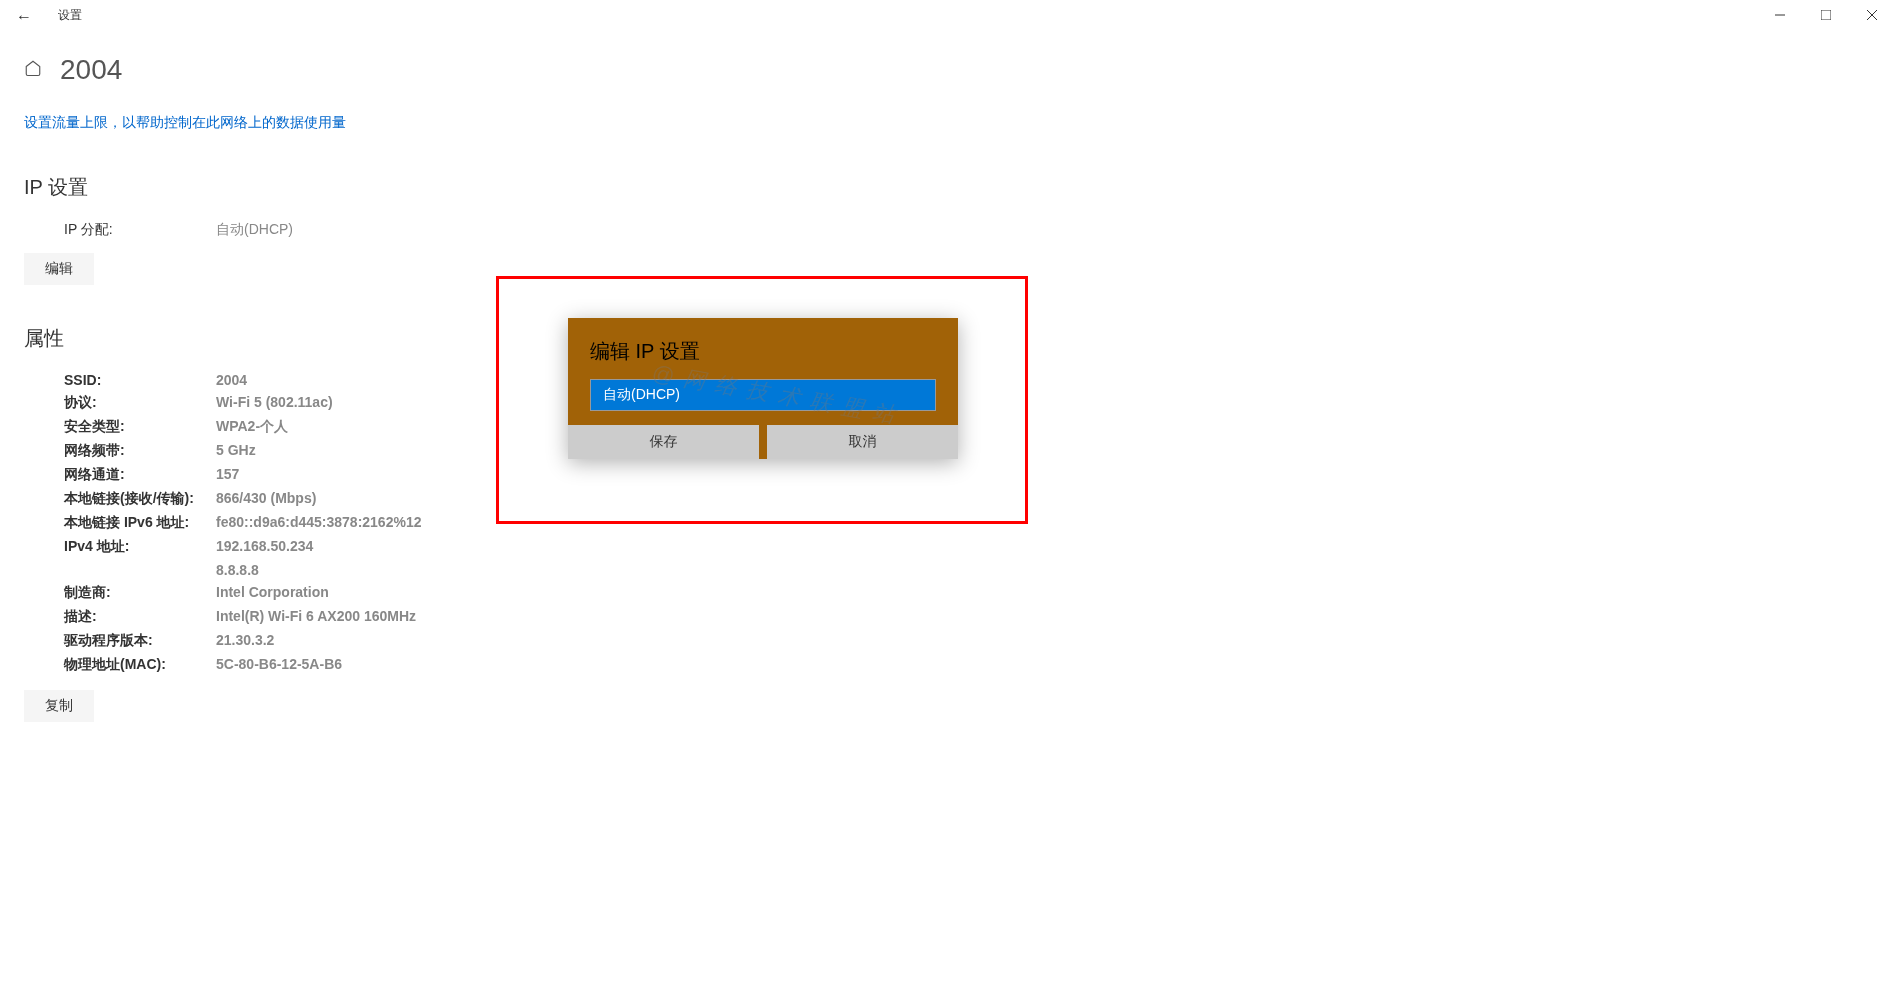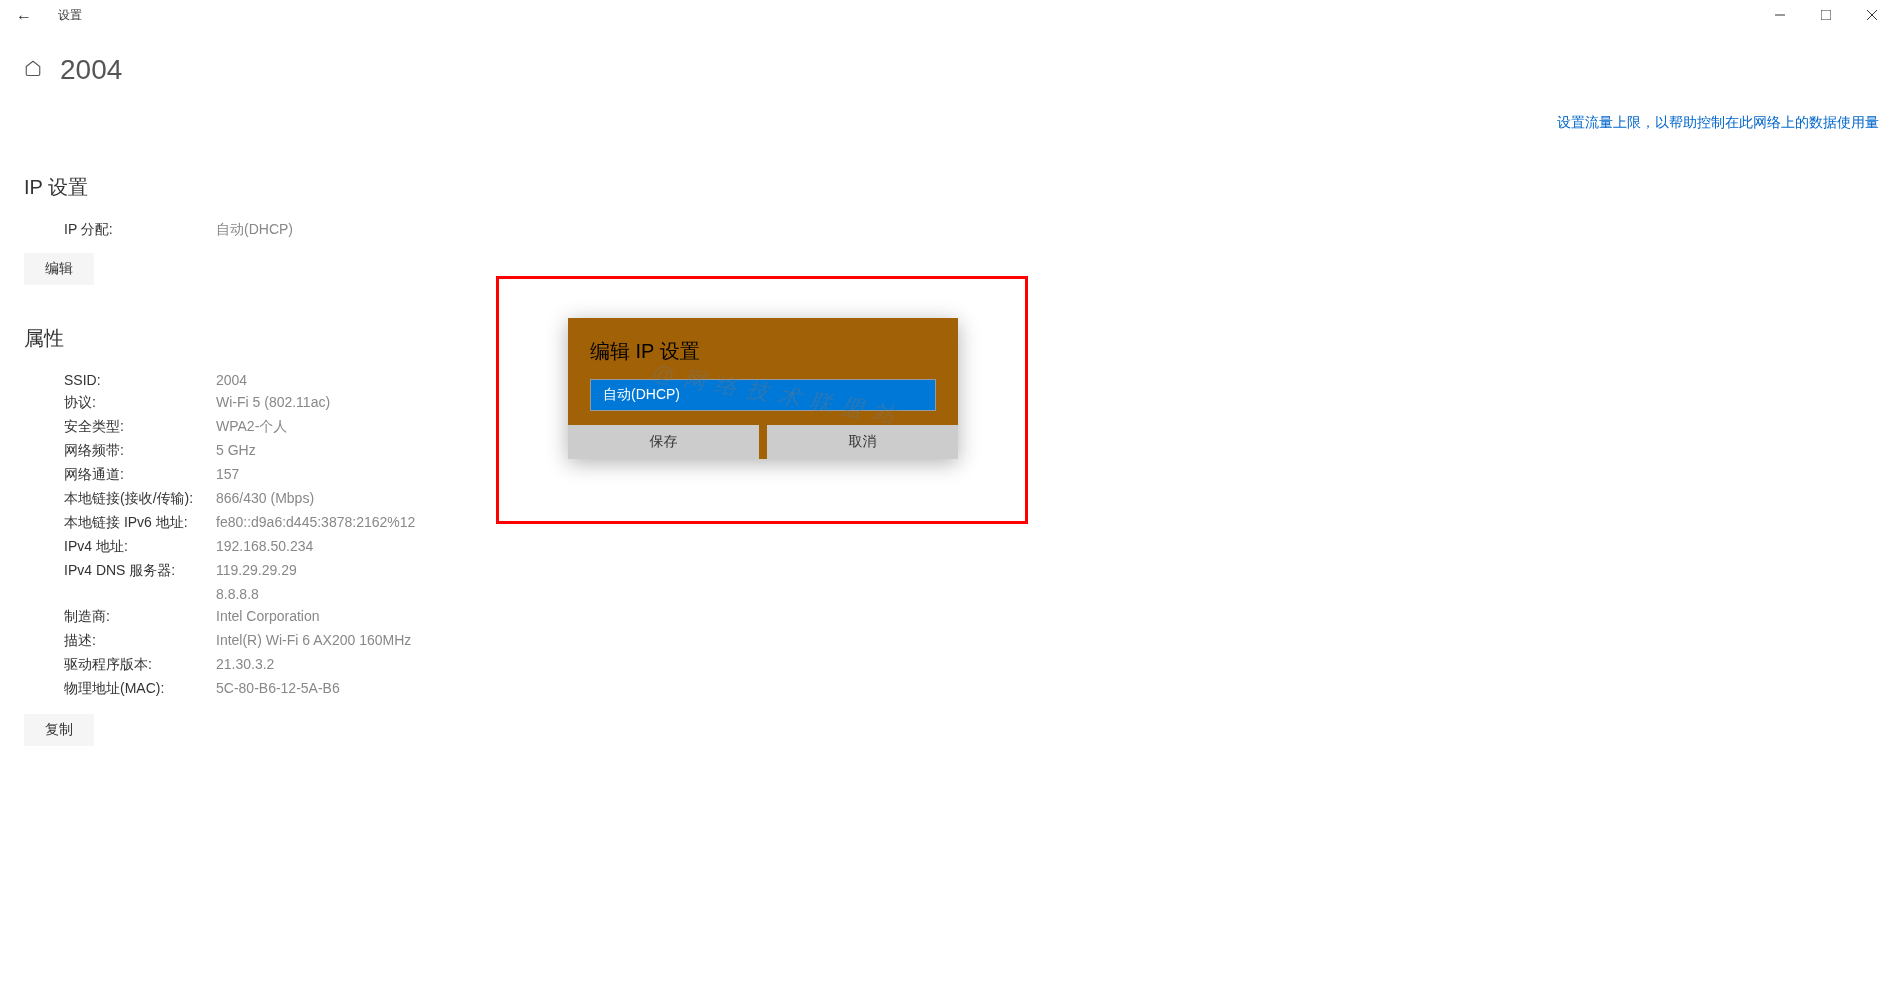--- a/index.html
+++ b/index.html
@@ -69,21 +69,20 @@
       font-size: 28px;
       font-weight: 400;
       color: #555;
     }
     .link-text {
       color: #0066cc;
       font-size: 14px;
       cursor: pointer;
       margin-bottom: 42px;
       display: block;
-      text-align: right;
     }
     .section-heading {
       font-size: 20px;
       font-weight: 400;
       color: #333;
       margin-bottom: 20px;
     }
     .kv-row {
       display: flex;
       margin-bottom: 4px;
@@ -102,20 +101,21 @@
       border: 1px solid transparent;
       padding: 6px 20px;
       font-size: 14px;
       color: #333;
       cursor: pointer;
       margin-top: 10px;
       margin-bottom: 40px;
     }
     .attributes-section .kv-row {
       margin-bottom: 6px;
+      font-weight: bold;
     }
     .highlight-box {
       position: absolute;
       left: 496px;
       top: 276px;
       width: 532px;
       height: 248px;
       border: 3px solid #ff0000;
       pointer-events: none;
       z-index: 50;
@@ -258,24 +258,20 @@
         </div>
         <div class="kv-row">
           <span class="kv-label">本地链接 IPv6 地址:</span>
           <span class="kv-value">fe80::d9a6:d445:3878:2162%12</span>
         </div>
         <div class="kv-row">
           <span class="kv-label">IPv4 地址:</span>
           <span class="kv-value">192.168.50.234</span>
         </div>
         <div class="kv-row">
-          <span class="kv-label">IPv4 DNS 服务器:</span>
-          <span class="kv-value">119.29.29.29</span>
-        </div>
-        <div class="kv-row">
           <span class="kv-label"></span>
           <span class="kv-value">8.8.8.8</span>
         </div>
         <div class="kv-row">
           <span class="kv-label">制造商:</span>
           <span class="kv-value">Intel Corporation</span>
         </div>
         <div class="kv-row">
           <span class="kv-label">描述:</span>
           <span class="kv-value">Intel(R) Wi-Fi 6 AX200 160MHz</span>

